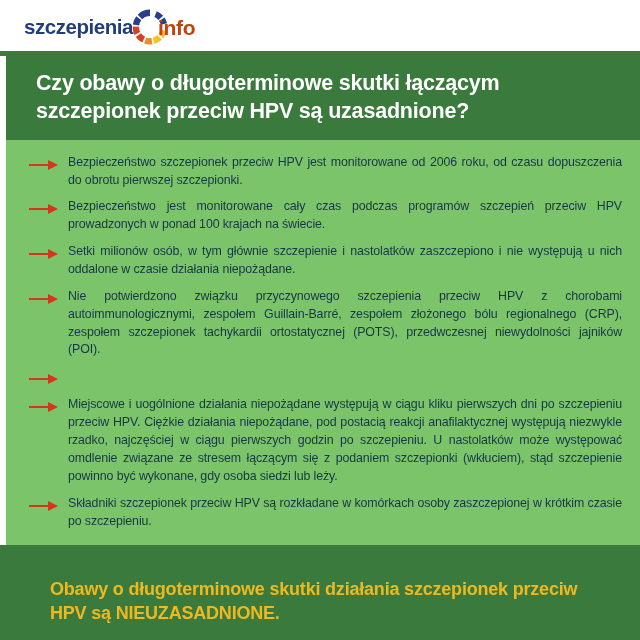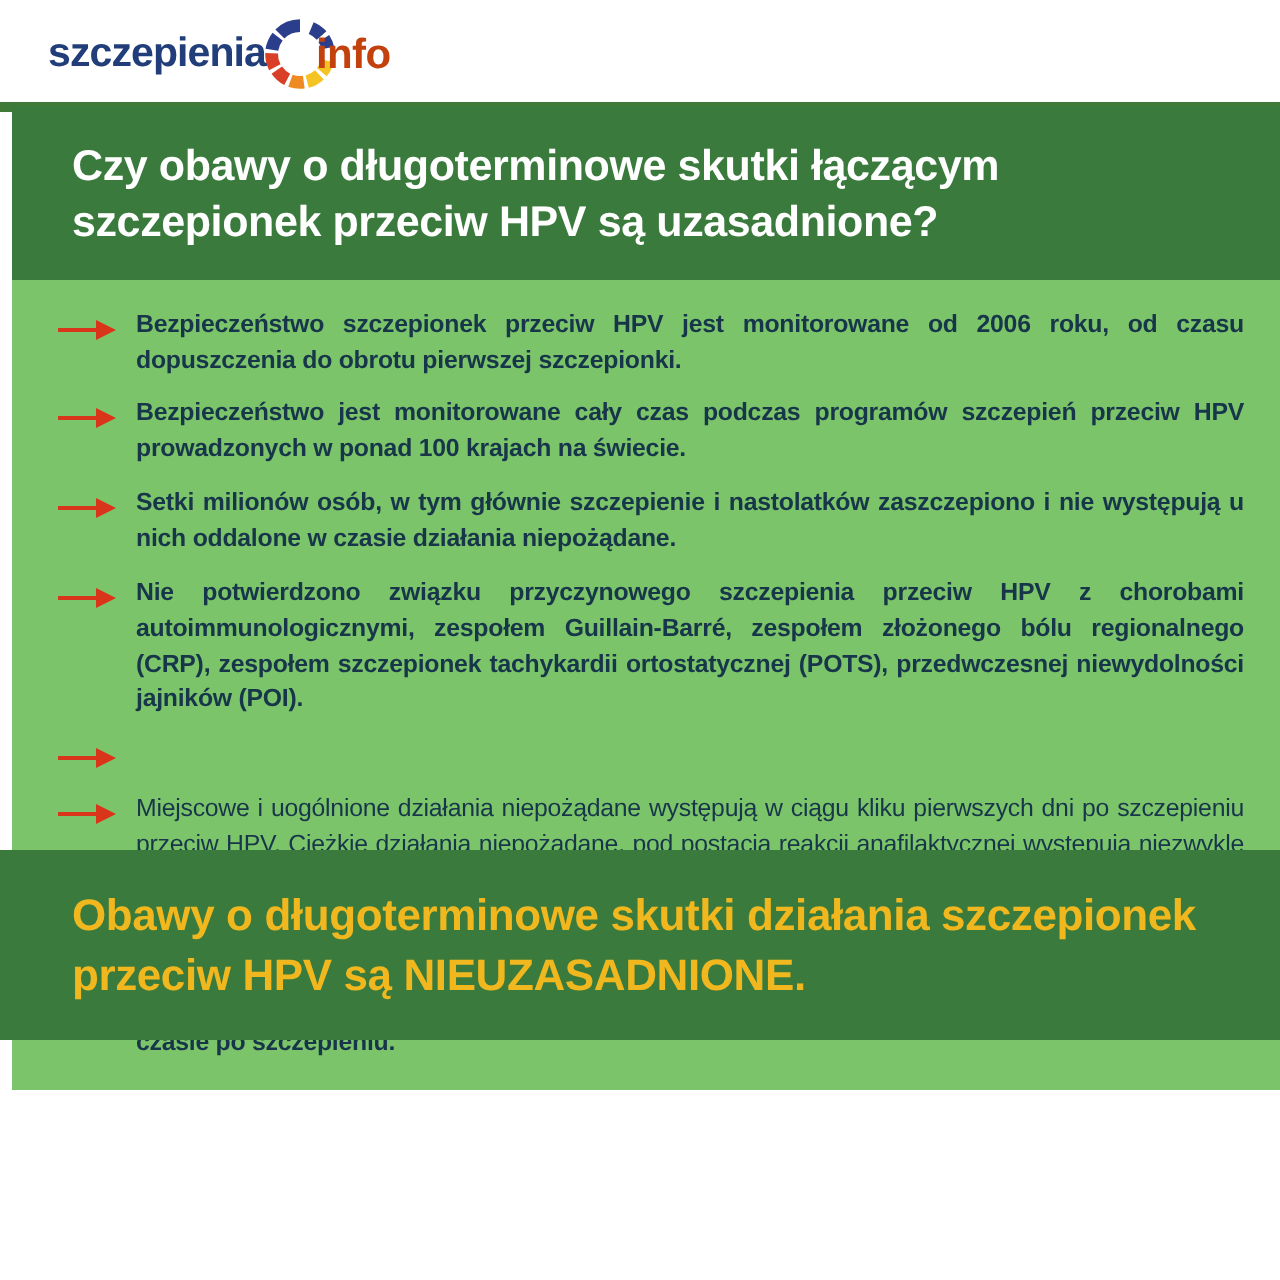--- a/index.html
+++ b/index.html
@@ -9,21 +9,21 @@
   body {
     width: 640px;
     height: 640px;
     background: #ffffff;
     font-family: "Liberation Sans", sans-serif;
     overflow: hidden;
   }
   .poster {
     position: relative;
     width: 640px;
-    height: 520px;
+    height: 640px;
     background: #ffffff;
     box-sizing: border-box;
   }
 
   
   .logobar {
     position: relative;
     height: 53px;
     background: #ffffff;
     display: flex;
@@ -124,41 +124,41 @@
   }
   .arrow svg { display: block; }
   .bullet-text {
     color: #17364a;
     font-size: 12.4px;
     line-height: 1.44;
     text-align: justify;
     flex: 1;
     letter-spacing: -0.12px;
   }
-  .bullet-text.bold { font-weight: bold; }
+  .bullet-text.bold { font-weight: normal; }
   .bullet-text.regular { font-weight: normal; }
 
   
   .footer {
     position: absolute;
     left: 0;
     bottom: 0;
     width: 640px;
     height: 95px;
     background: #3a7a3c;
     box-sizing: border-box;
     padding: 18px 20px 14px 36px;
   }
   .footer-title {
     color: #f0b81e;
-    font-size: 22px;
+    font-size: 18px;
     font-weight: bold;
     line-height: 1.35;
     letter-spacing: -0.2px;
-    margin: 0;
+    margin: 14px;
   }
 </style>
 </head>
 <body>
 
 <div class="poster">
 
   <div class="logobar">
     <div class="logo">
       <span class="logo-word">szczepienia</span>

